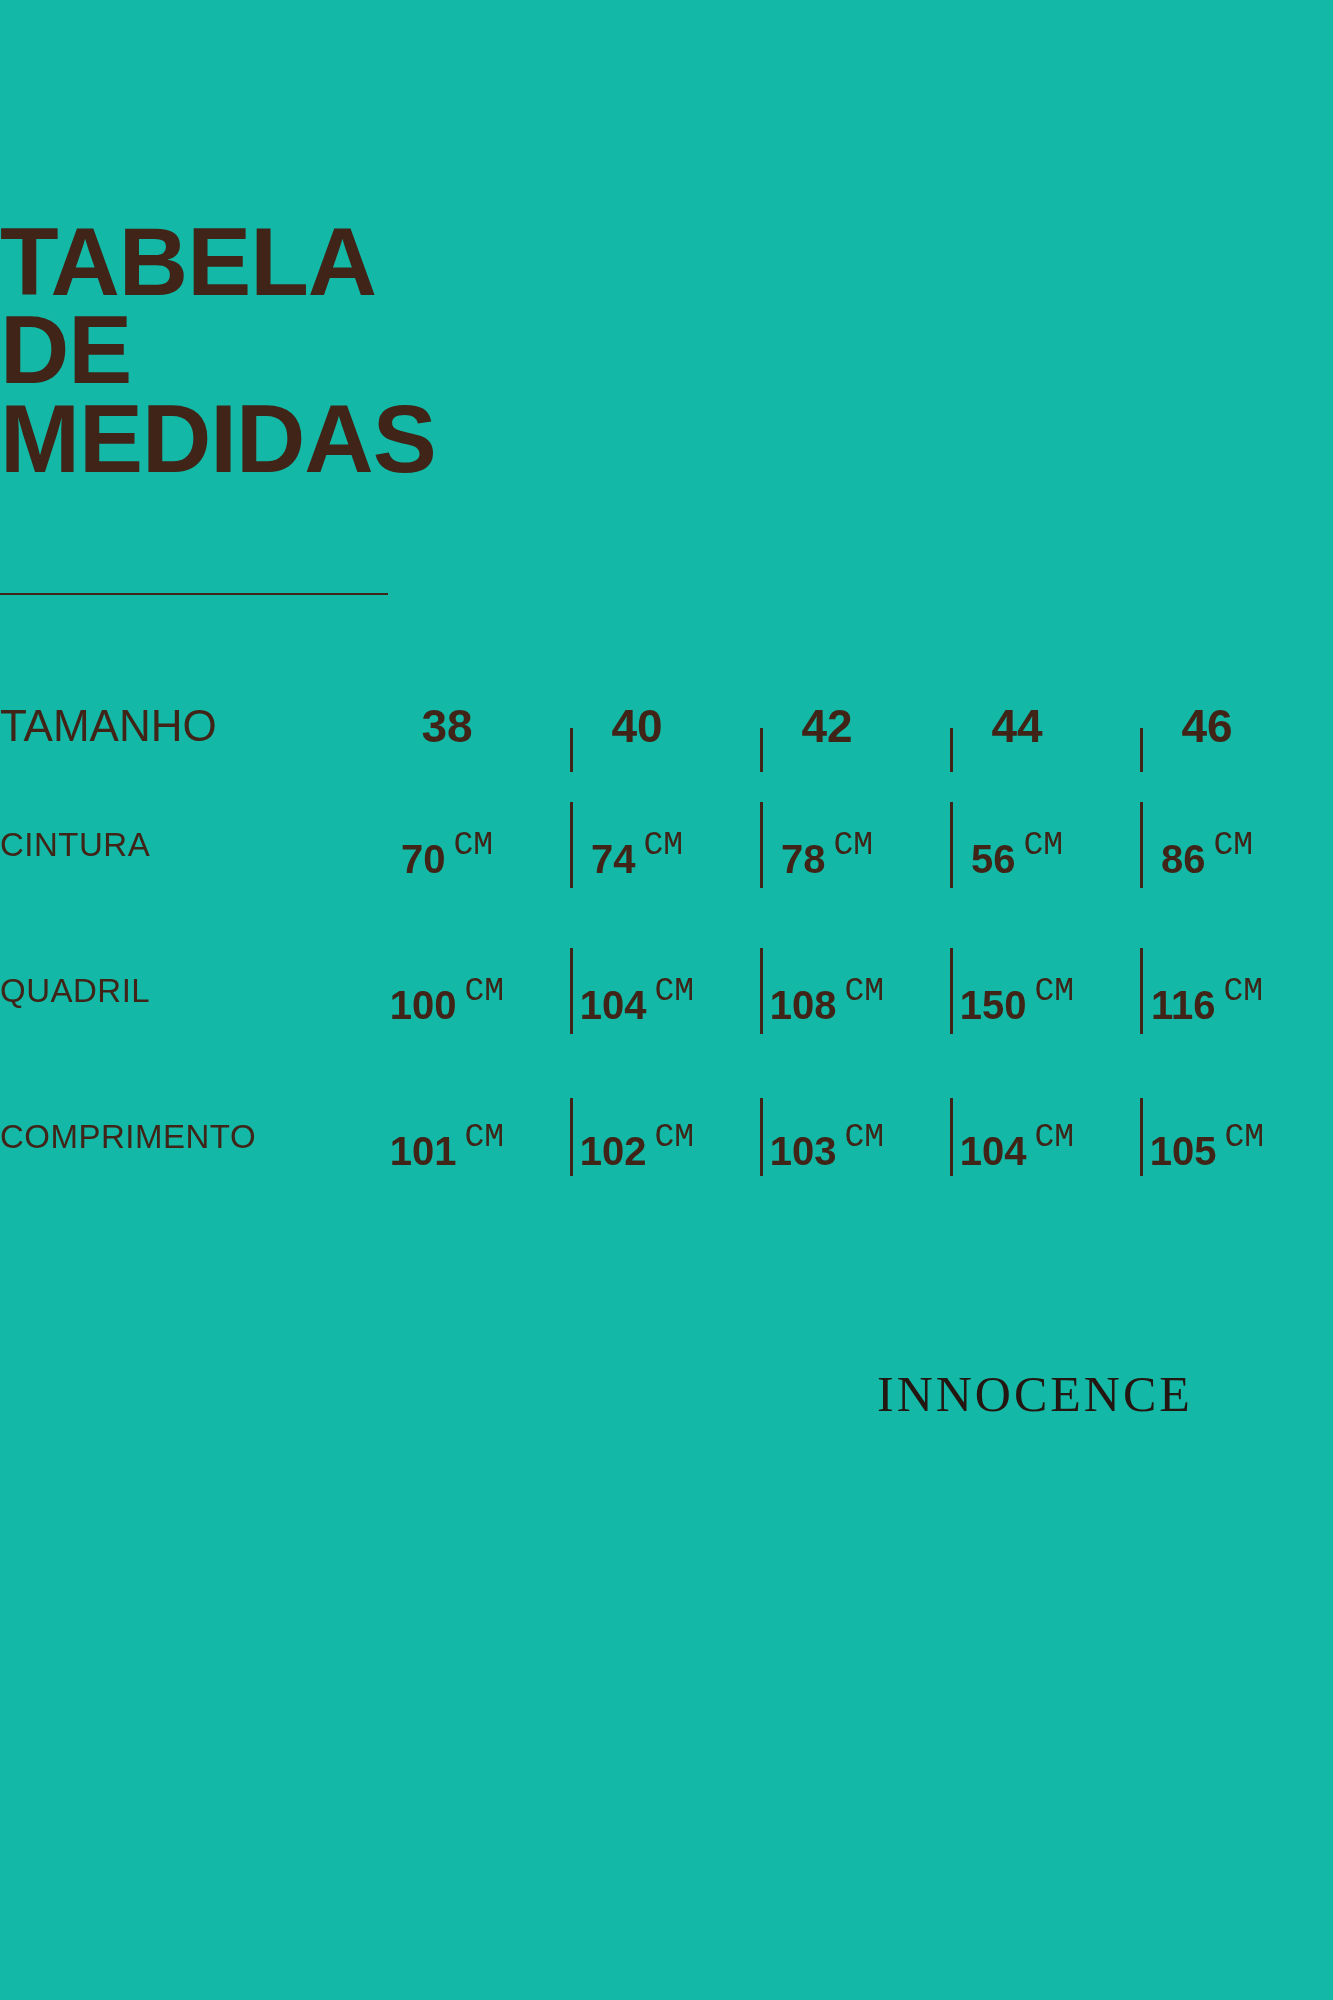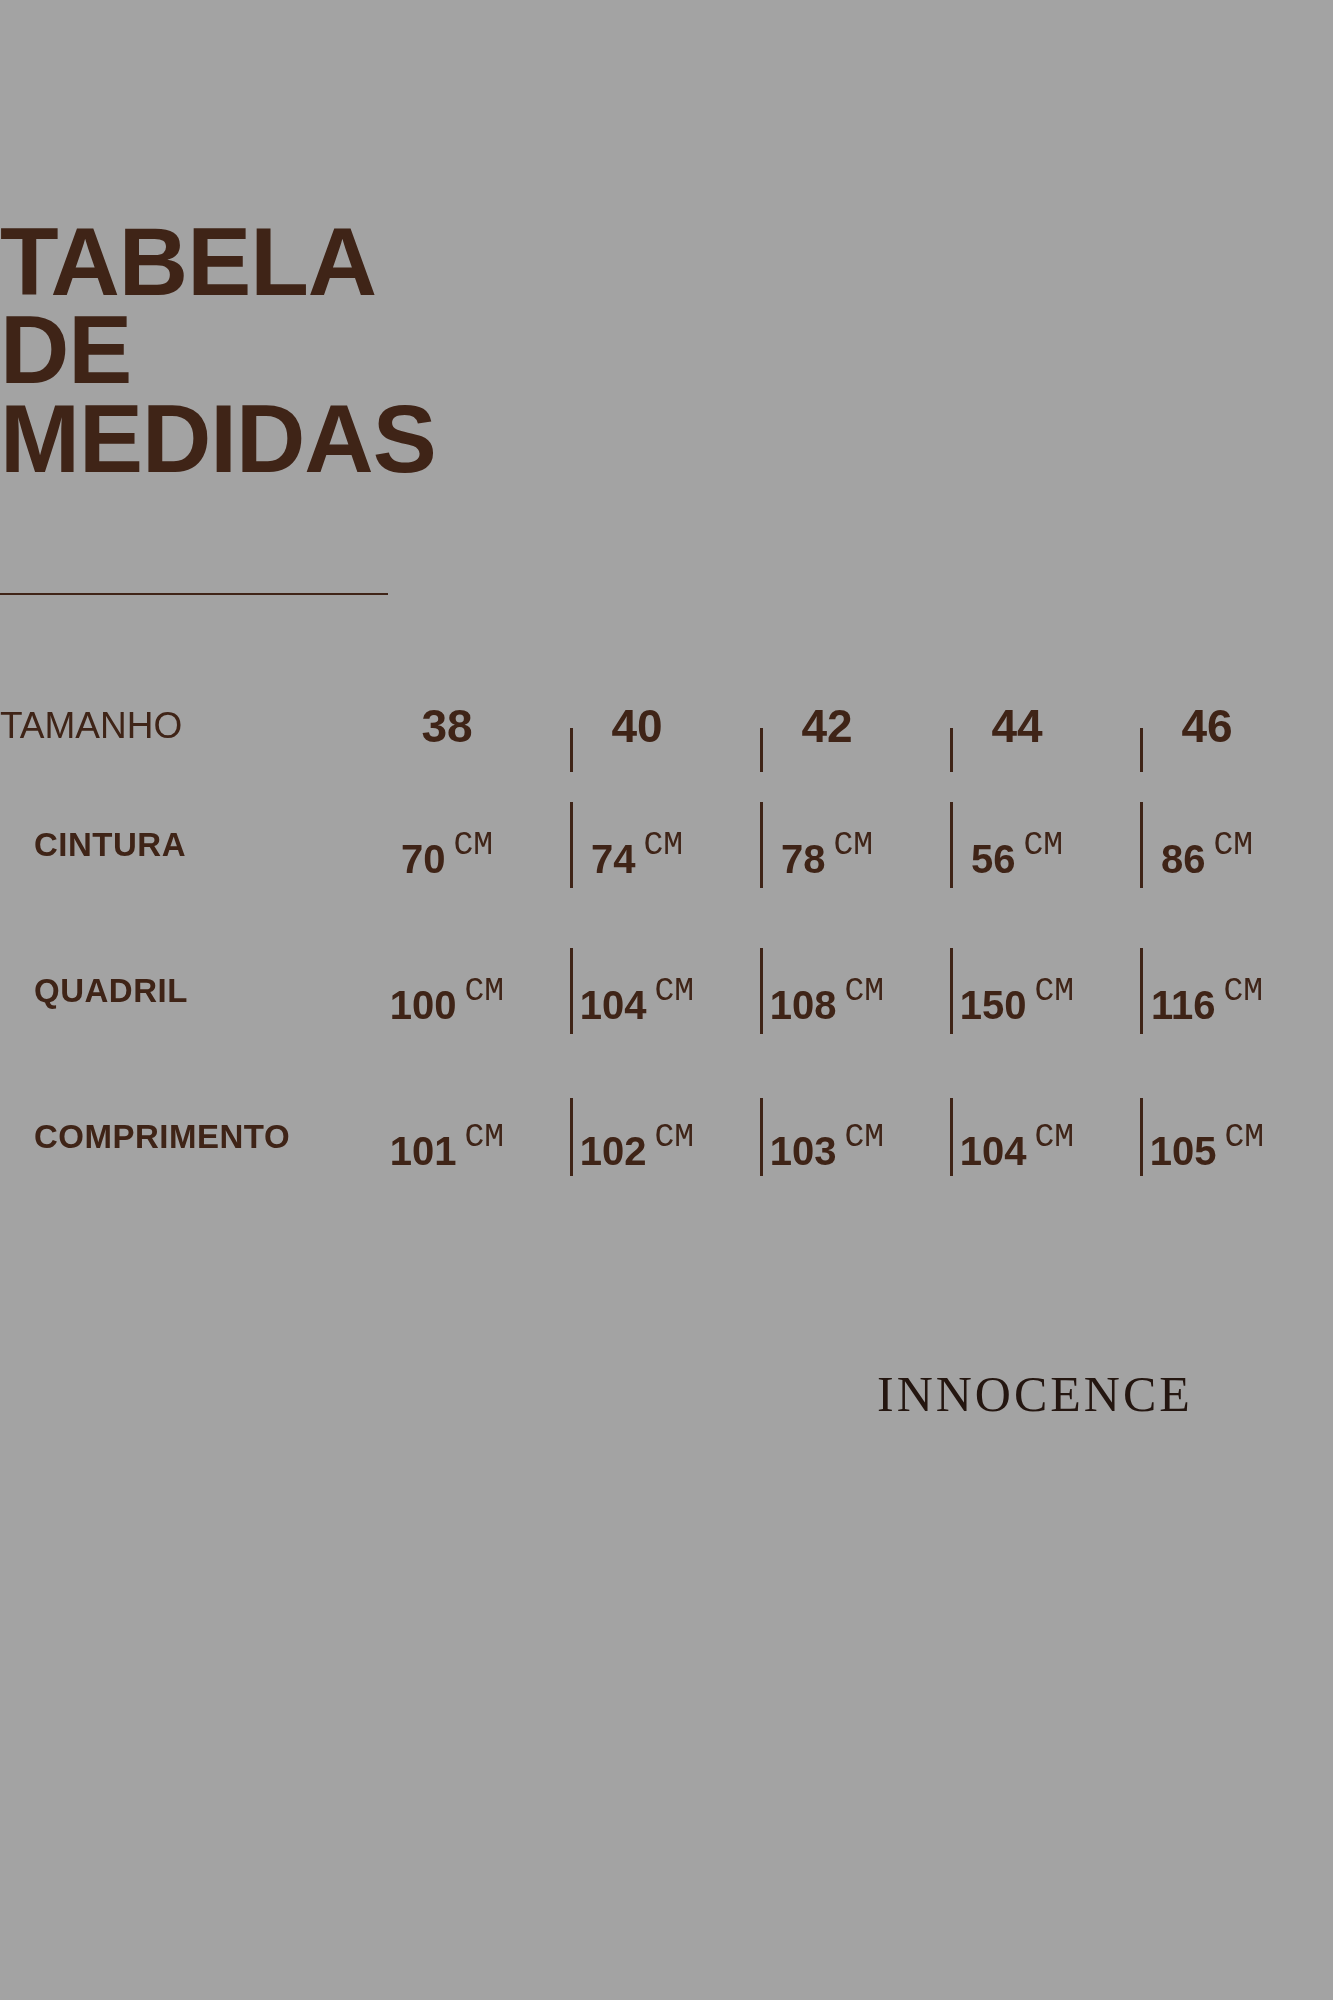--- a/index.html
+++ b/index.html
@@ -12,21 +12,21 @@
     height: 2000px;
     position: relative;
     font-family: "Liberation Sans", sans-serif;
     color: #3a2418;
     overflow: hidden;
   }
 
   .page {
     position: absolute;
     inset: 0;
-    background: #a3a3a3;
+    background: #14b8a6;
   }
 
   
   .title-block {
     position: absolute;
     left: 0px;
     top: 218px;
     width: 700px;
   }
   .title-line {
@@ -73,34 +73,33 @@
   .label-cell {
     width: 352px;
     flex: 0 0 352px;
     padding-left: 0px;
     box-sizing: border-box;
     display: flex;
     align-items: center;
   }
 
   .label-head {
-    font-size: 37px;
+    font-size: 44px;
     font-weight: 400;
     letter-spacing: 0px;
     color: #3f2417;
     white-space: nowrap;
     text-align: right;
   }
   .label-row {
     font-size: 33px;
-    font-weight: 700;
+    font-weight: 400;
     letter-spacing: 0.5px;
     color: #3f2417;
     white-space: nowrap;
-    margin-left: 34px;
   }
 
   .size-cell {
     width: 190px;
     flex: 0 0 190px;
     display: flex;
     align-items: center;
     justify-content: center;
     box-sizing: border-box;
     position: relative;

